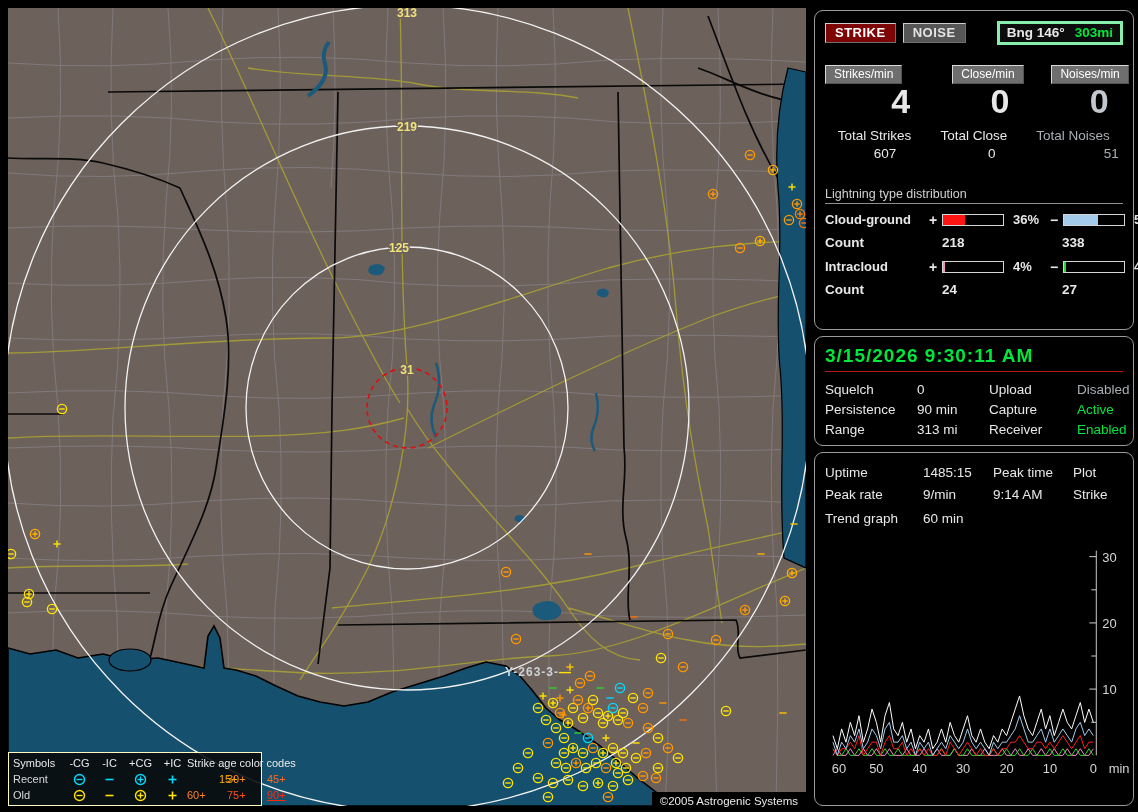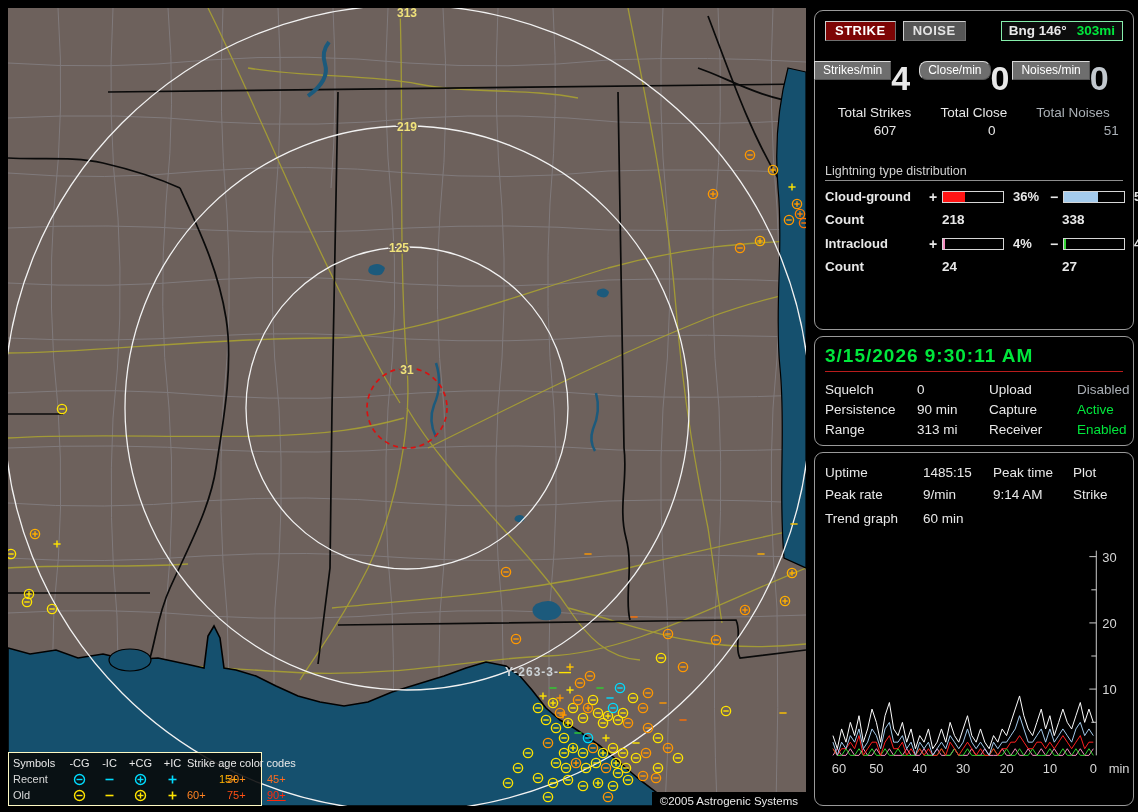--- a/index.html
+++ b/index.html
@@ -25,29 +25,29 @@
   .pbox { background:#000; border:1px solid #9a9a9a; border-radius:9px; margin-bottom:6px; padding:8px 10px; }
   .pbox1 { height:320px; }
   .pbox2 { height:110px; }
   .pbox3 { height:354px; padding-bottom:2px; }
 
   .hdr-row { display:flex; align-items:center; margin-top:2px; }
   .btn { font-weight:bold; font-size:13px; padding:1px 9px 2px; border:1px solid;
          border-color:#cfcfcf #6f6f6f #6f6f6f #cfcfcf; letter-spacing:.5px; }
   .btn-strike { background:#7d0505; color:#fff; margin-right:7px; }
   .btn-noise  { background:#565656; color:#e3e3e3; }
-  .bng { margin-left:auto; background:#0c0c0c; border:1px solid #86efac; font-weight:bold;
+  .bng { margin-left:auto; background:#0c0c0c; border:3px solid #86efac; font-weight:bold;
          font-size:13.5px; padding:1px 7px 2px; white-space:nowrap; }
   .bng .dist { margin-left:10px; }
 
   .rates { display:flex; margin-top:20px; }
-  .rate-col { width:33.3%; display:flex; flex-direction:row;justify-content:flex-end; }
+  .rate-col { width:33.3%; display:flex; flex-direction:column;justify-content:flex-end; }
   .rate-btn { align-self:flex-start; background:#6e6e6e; color:#fff; font-size:12px;
               padding:1px 8px 2px; border:1px solid; border-color:#d9d9d9 #545454 #545454 #d9d9d9; }
-  .rate-col:nth-child(2) .rate-btn { margin-left:20px;border-radius:8px; }
+  .rate-col:nth-child(2) .rate-btn { margin-left:28px; }
   .rate-col:nth-child(3) .rate-btn { margin-left:28px; }
   .rate-val { font-size:34px; font-weight:bold; text-align:right; padding-right:14px; line-height:1.05; }
   .rate-col:nth-child(3) .rate-val { color:#c2c8ce; }
 
   .totals { display:flex; margin-top:8px; }
   .tot-col { width:33.3%; font-size:13.5px; }
   .tot-lbl { text-align:center; }
   .tot-val { text-align:right; padding-right:28px; margin-top:3px; }
   .tot-col.dim { color:#aab0b6; }
   .tot-col:nth-child(3) .tot-val { padding-right:4px; }

